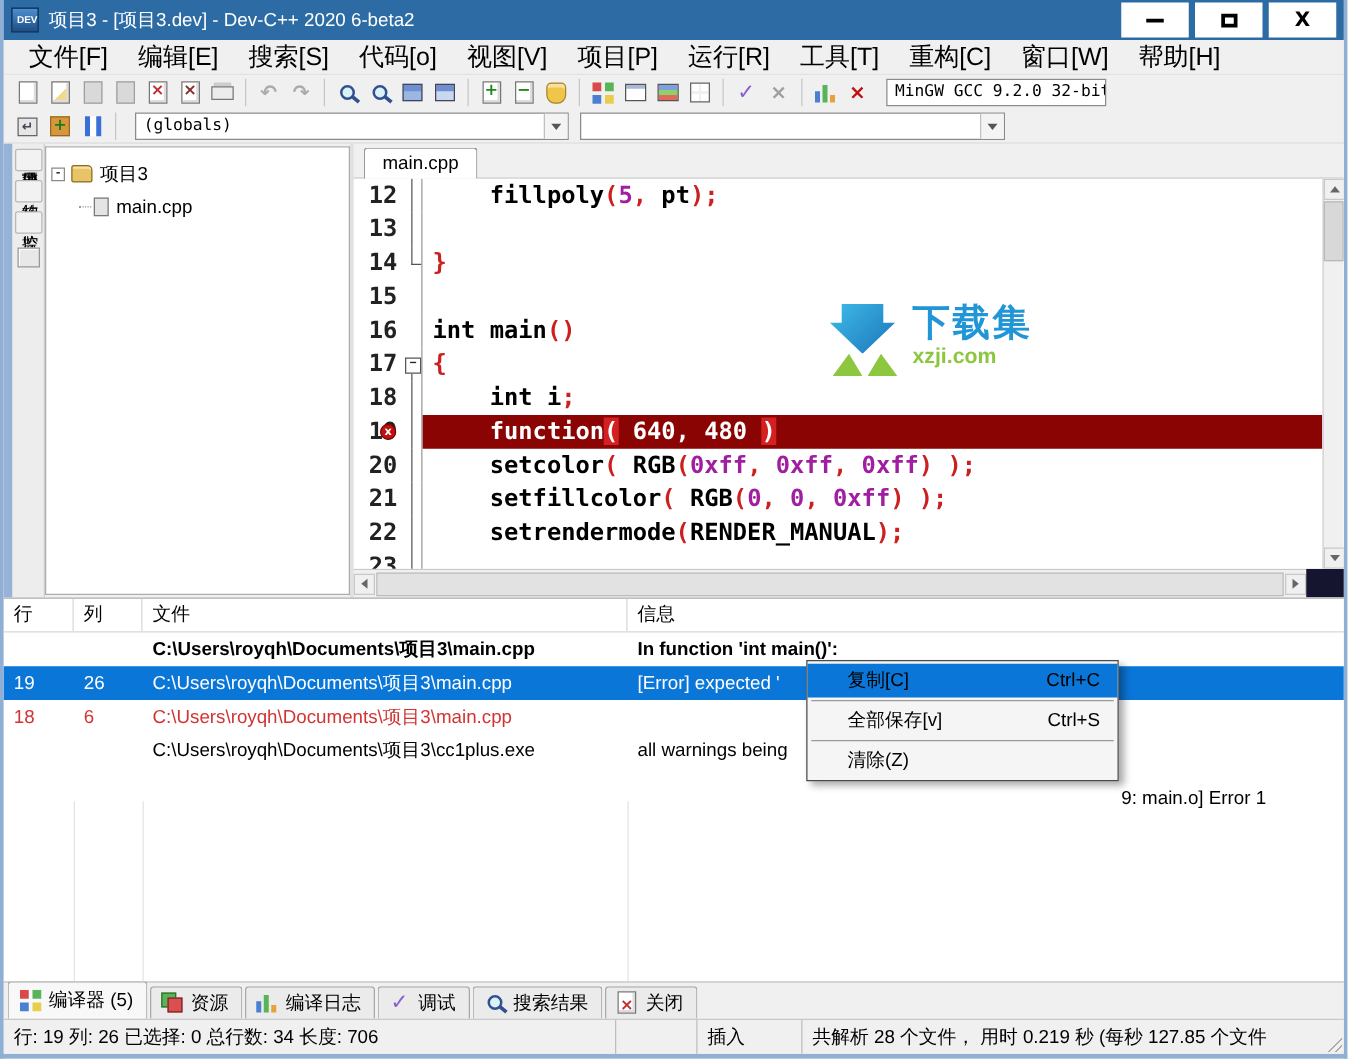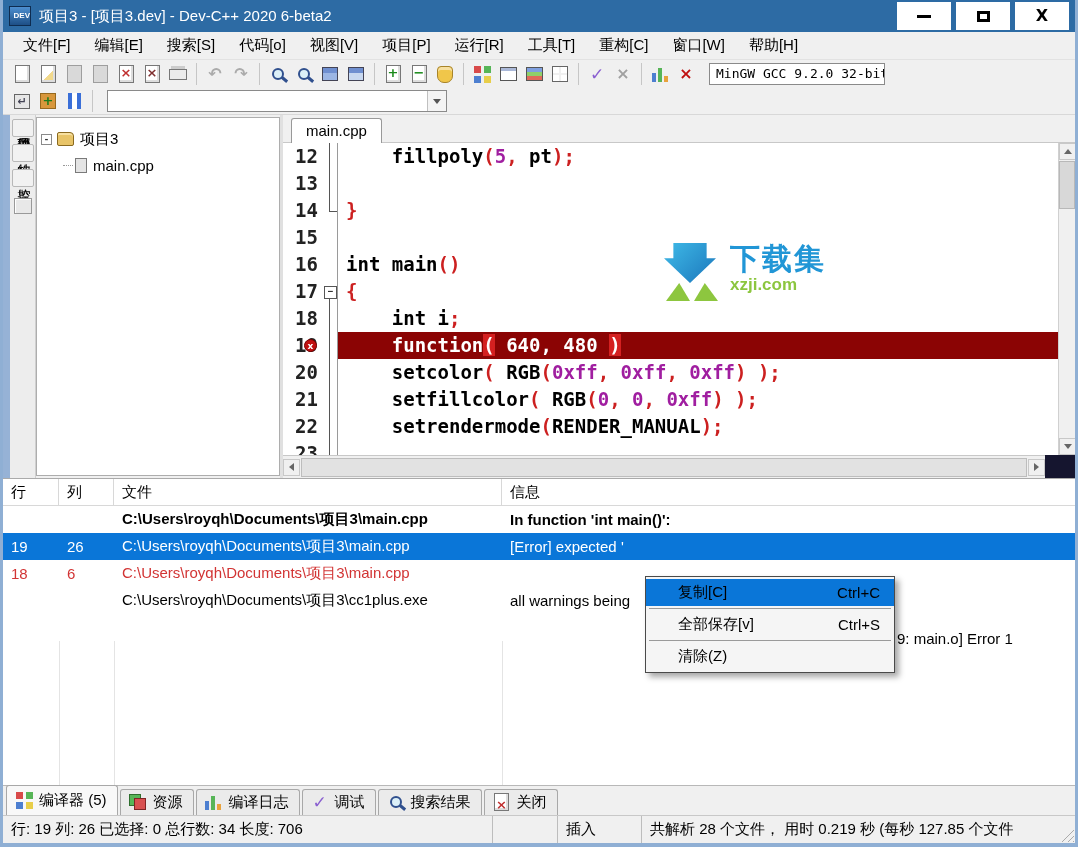--- a/index.html
+++ b/index.html
@@ -12,21 +12,21 @@
   .titlebar { height:32px; background:#2D6BA4; display:flex; align-items:center; padding-left:6px; flex:none; }
   .app-icon { width:22px; height:20px; background:linear-gradient(#4D8FD0,#1D4F86); border:1px solid #0E2C50; color:#FFF; font:bold 8px/18px "Liberation Sans",sans-serif; text-align:right; margin-right:8px; }
   .title-text { color:#FFF; font-size:15px; }
   .win-btns { margin-left:auto; display:flex; gap:5px; padding-right:6px; }
   .win-btn { width:54px; height:28px; background:#FFF; display:flex; align-items:center; justify-content:center; cursor:default; }
   .glyph-min { width:14px; height:3px; background:#000; }
   .glyph-max { width:13px; height:11px; border:3px solid #000; }
   .glyph-close { font:bold 16px/1 "DejaVu Sans",sans-serif; color:#000; }
 
   
-  .menubar { height:28px; background:#F0F0F0; display:flex; align-items:center; padding-left:8px; font-size:15px; border-bottom:1px solid #E2E2E2; flex:none; }
+  .menubar { height:28px; background:#F0F0F0; display:flex; align-items:center; padding-left:8px; font-size:20px; border-bottom:1px solid #E2E2E2; flex:none; }
   .menu-item { padding:3px 12px; color:#000; }
 
   
   .toolbar1 { height:28px; display:flex; align-items:center; padding-left:6px; background:#F0F0F0; flex:none; }
   .toolbar2 { height:27px; display:flex; align-items:center; padding-left:6px; background:#F0F0F0; border-bottom:1px solid #D8D8D8; flex:none; }
   .tbsep { width:1px; height:22px; background:#C6C6C6; margin:0 5px; flex:none; }
   .tbtn { width:26px; height:24px; display:flex; align-items:center; justify-content:center; position:relative; flex:none; }
   .ov { position:absolute; font:bold 13px/1 "DejaVu Sans",sans-serif; left:0; right:0; top:4px; text-align:center; }
   .pg { width:15px; height:18px; background:#FFF; border:1px solid #777; box-shadow:inset -2px -2px 0 #DDD; }
   .pg-dis { background:#D9D9D9; border-color:#9E9E9E; box-shadow:none; }
@@ -130,21 +130,21 @@
   .ihdr > span { border-right:1px solid #D8D8D8; height:100%; line-height:26px; }
   .ihdr > span:last-child { border-right:none; }
   .irow.r-bold { font-weight:bold; }
   .irow.r-sel { background:#0A76D8; color:#FFF; }
   .irow.r-err { color:#D23434; }
   .ifiller { position:absolute; left:0; right:0; bottom:0; }
   .ifiller i { position:absolute; top:0; bottom:0; width:1px; background:#E4E4E4; }
   .info-frag { position:absolute; left:894px; top:151px; white-space:nowrap; }
 
   
-  .ctxmenu { position:absolute; left:645px; top:576px; width:250px; background:#F5F5F5; border:1px solid #4A4A4A; box-shadow:4px 4px 6px rgba(0,0,0,.35); z-index:50; padding:2px 0; }
+  .ctxmenu { position:absolute; left:645px; top:528px; width:250px; background:#F5F5F5; border:1px solid #4A4A4A; box-shadow:4px 4px 6px rgba(0,0,0,.35); z-index:50; padding:2px 0; }
   .cm-item { display:flex; height:27px; align-items:center; font-size:15px; padding:0 14px 0 32px; color:#000; }
   .cm-item .cm-sc { margin-left:auto; }
   .cm-item.sel { background:#0A76D8; }
   .cm-sep { height:1px; background:#9A9A9A; margin:2px 3px; }
 
   
   .btabs { height:30px; background:#F0F0F0; border-top:1px solid #B8B8B8; display:flex; align-items:flex-end; padding-left:3px; flex:none; }
   .btab { display:flex; align-items:center; gap:6px; font-size:15px; background:#EBEBEB; border:1px solid #A8A8A8; border-bottom:none; border-radius:3px 3px 0 0; padding:3px 10px 4px 8px; margin-right:2px; height:26px; }
   .btab.active { background:#F8F8F8; height:30px; font-weight:normal; }
   .bticon { display:flex; align-items:center; justify-content:center; width:18px; height:17px; position:relative; flex:none; }
@@ -285,20 +285,24 @@
       <span class="tbtn">
         <span class="goto">↵</span>
       </span>
       <span class="tbtn">
         <span class="bkm">+</span>
       </span>
       <span class="tbtn">
         <span class="pause"></span>
       </span>
       <span class="tbsep"></span>
+      <span class="combo combo-globals">
+        <span class="cb-text">(globals)</span>
+        <span class="cb-arrow"></span>
+      </span>
       <span class="combo combo-members">
         <span class="cb-text"></span>
         <span class="cb-arrow"></span>
       </span>
     </div>
 
   <div class="main">
     <div class="edge"></div>
     <div class="side-strip" id="sidestrip">
         <span class="vtab">项目管理</span>

